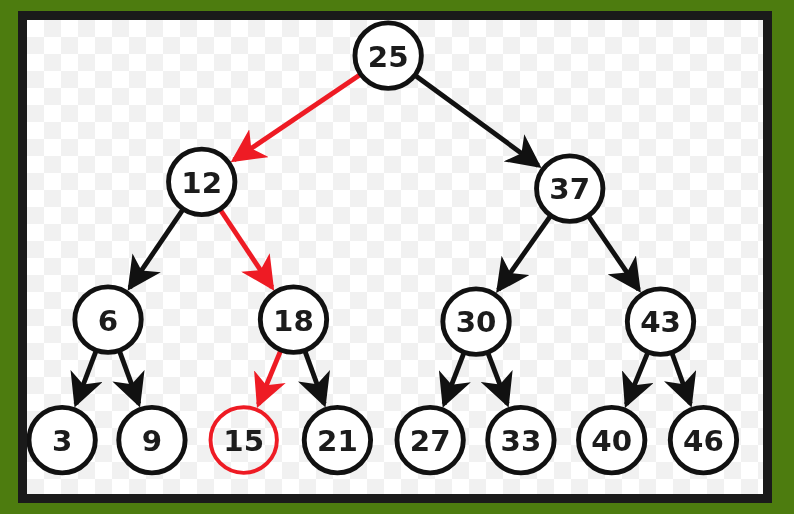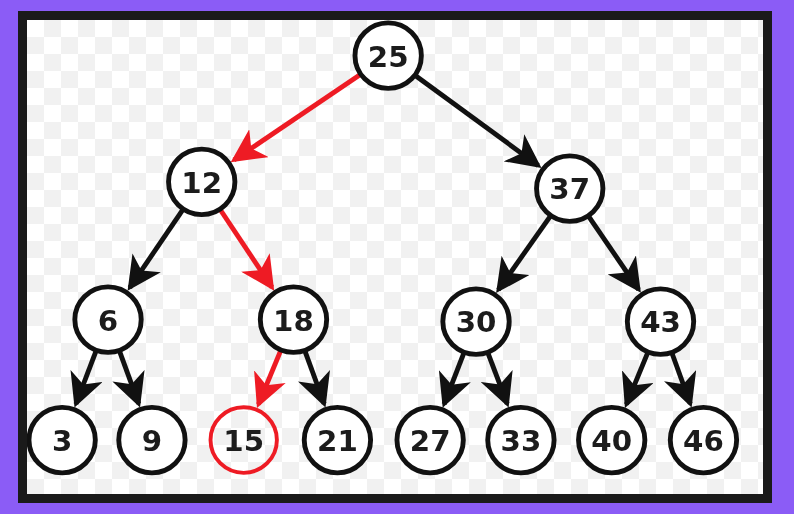--- a/index.html
+++ b/index.html
@@ -5,21 +5,21 @@
   html, body {
     margin: 0;
     padding: 0;
     background: #ffffff;
     font-family: "DejaVu Sans", sans-serif;
   }
   #stage {
     position: relative;
     width: 794px;
     height: 514px;
-    background: #8b5cf6;
+    background: #4d7c0f;
     overflow: hidden;
   }
   #frame {
     position: absolute;
     left: 18px;
     top: 11px;
     width: 754px;
     height: 492px;
     border: 9px solid #1a1a1a;
     box-sizing: border-box;

